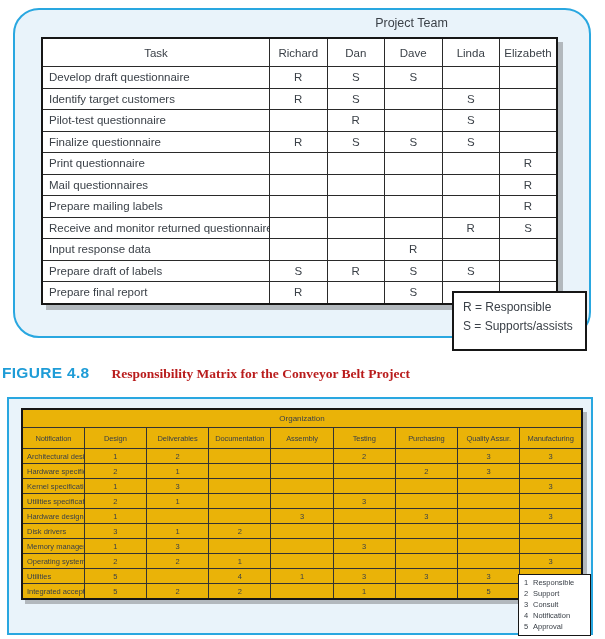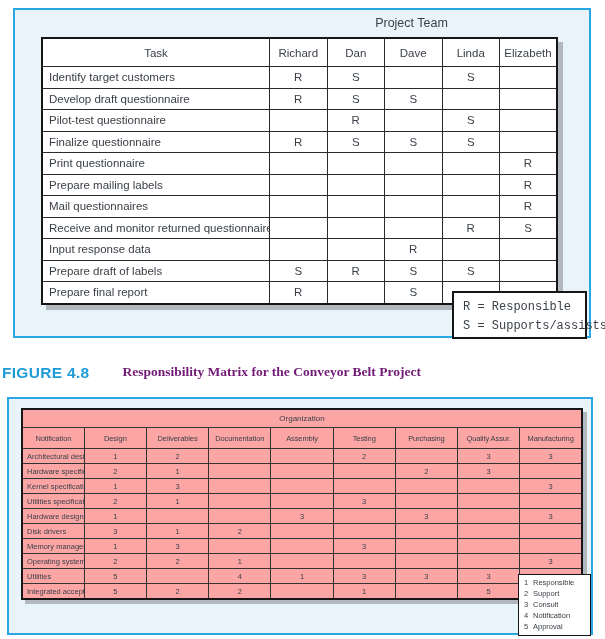--- a/index.html
+++ b/index.html
@@ -8,21 +8,21 @@
     background:#ffffff;
     font-family:"Liberation Sans", "DejaVu Sans", sans-serif;
     position:relative;
     color:var(--text, #3b4148);
   }
   .panel {
     position:absolute;
     background:var(--panel-bg, #e9f3fa);
     border:2px solid var(--accent, #29a7e0);
   }
-  #top-panel { left:13px; top:8px; width:574px; height:326px; }
+  #top-panel { left:13px; top:8px; width:574px; height:326px;border-radius:26px; }
   #bottom-panel { left:7px; top:397px; width:582px; height:234px; }
 
   
   #project-team-header {
     position:absolute; left:250px; top:6px; width:293px;
     text-align:center; font-size:12.5px;
   }
   #top-table {
     position:absolute; left:26px; top:27px; width:517px;
     border-collapse:collapse; table-layout:fixed;
@@ -37,44 +37,44 @@
   }
   #top-table thead th { height:25px; text-align:center; }
   #top-table tbody td { height:18.5px; }
   #top-table .first-col { width:224px; }
   #top-table td.row-label { text-align:left; padding-left:6px; }
   #top-table td.val { text-align:center; }
 
   #top-legend {
     position:absolute; left:437px; top:281px; width:118px;
     background:#ffffff; border:2px solid #161616;
-    padding:5px 4px 2px 9px;
-    font-size:12px; line-height:1.55; white-space:nowrap;font-family:Liberation Mono, monospace;
+    padding:5px 4px 14px 9px;
+    font-size:12px; line-height:1.55; white-space:nowrap;
   }
 
   
   #caption {
     position:absolute; left:2px; top:364px;
-    display:flex; align-items:flex-start;
+    display:flex; align-items:flex-end;
   }
   #figure-label {
     font-weight:700; font-size:15.5px; letter-spacing:0.3px;
     color:var(--figure-blue, #1e9cd7);
   }
   #figure-title {
     font-family:"Liberation Serif", "DejaVu Serif", serif;
-    font-weight:700; font-size:13.5px; color:#701a75;
-    margin-left:33px;
+    font-weight:700; font-size:13.5px; color:#b91c1c;
+    margin-left:22px;
   }
 
   
   #bottom-table {
     position:absolute; left:12px; top:9px; width:562px;
     border-collapse:collapse; table-layout:fixed;
-    background:#fca5a5;
+    background:#eab308;
     border:2px solid #161616;
     box-shadow:4px 4px 0 var(--shadow, #b2b8bd);
   }
   #bottom-table th, #bottom-table td {
     border:1px solid #333333;
     font-weight:normal; font-size:7.5px;
     overflow:hidden; white-space:nowrap;
   }
   #bottom-table #org-span { height:15px; text-align:center; font-size:8px; }
   #bottom-table tr.cols th { height:18px; text-align:center; letter-spacing:-0.1px; }
@@ -103,36 +103,36 @@
           <th class="first-col">Task</th>
           <th>Richard</th>
           <th>Dan</th>
           <th>Dave</th>
           <th>Linda</th>
           <th>Elizabeth</th>
         </tr>
     </thead>
     <tbody>
         <tr>
+          <td class="row-label">Develop draft questionnaire</td>
+          <td class="val">R</td>
+          <td class="val">S</td>
+          <td class="val">S</td>
+          <td class="val"></td>
+          <td class="val"></td>
+        </tr>
+        <tr>
           <td class="row-label">Identify target customers</td>
           <td class="val">R</td>
           <td class="val">S</td>
           <td class="val"></td>
           <td class="val">S</td>
           <td class="val"></td>
         </tr>
         <tr>
-          <td class="row-label">Develop draft questionnaire</td>
-          <td class="val">R</td>
-          <td class="val">S</td>
-          <td class="val">S</td>
-          <td class="val"></td>
-          <td class="val"></td>
-        </tr>
-        <tr>
           <td class="row-label">Pilot-test questionnaire</td>
           <td class="val"></td>
           <td class="val">R</td>
           <td class="val"></td>
           <td class="val">S</td>
           <td class="val"></td>
         </tr>
         <tr>
           <td class="row-label">Finalize questionnaire</td>
           <td class="val">R</td>
@@ -143,29 +143,29 @@
         </tr>
         <tr>
           <td class="row-label">Print questionnaire</td>
           <td class="val"></td>
           <td class="val"></td>
           <td class="val"></td>
           <td class="val"></td>
           <td class="val">R</td>
         </tr>
         <tr>
+          <td class="row-label">Mail questionnaires</td>
+          <td class="val"></td>
+          <td class="val"></td>
+          <td class="val"></td>
+          <td class="val"></td>
+          <td class="val">R</td>
+        </tr>
+        <tr>
           <td class="row-label">Prepare mailing labels</td>
-          <td class="val"></td>
-          <td class="val"></td>
-          <td class="val"></td>
-          <td class="val"></td>
-          <td class="val">R</td>
-        </tr>
-        <tr>
-          <td class="row-label">Mail questionnaires</td>
           <td class="val"></td>
           <td class="val"></td>
           <td class="val"></td>
           <td class="val"></td>
           <td class="val">R</td>
         </tr>
         <tr>
           <td class="row-label">Receive and monitor returned questionnaires</td>
           <td class="val"></td>
           <td class="val"></td>

